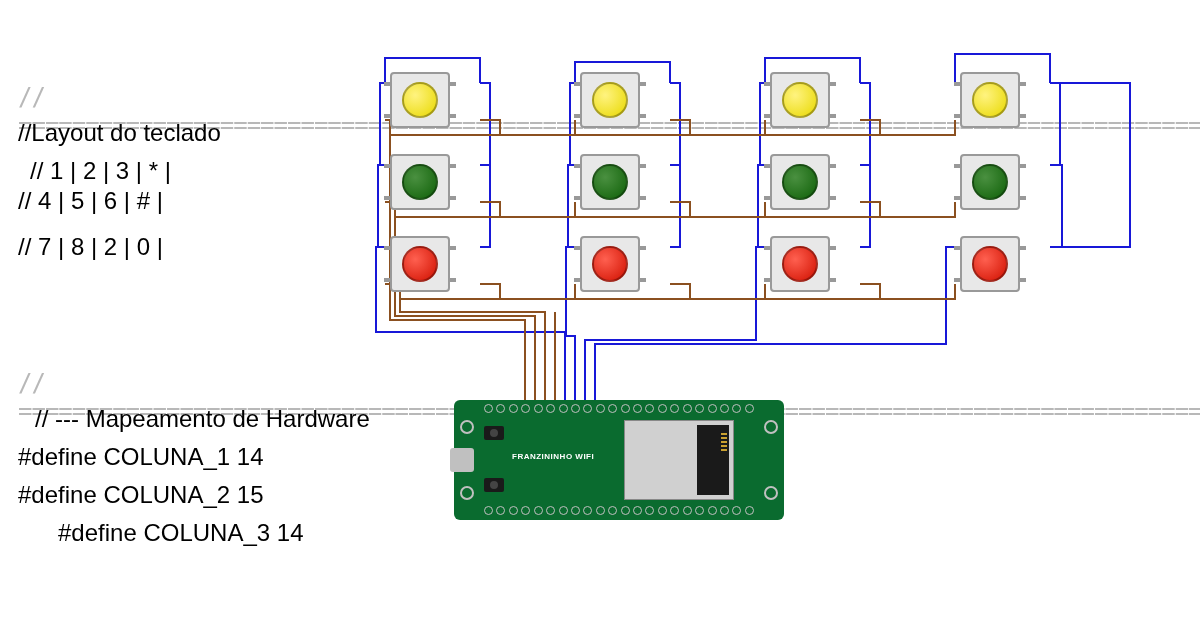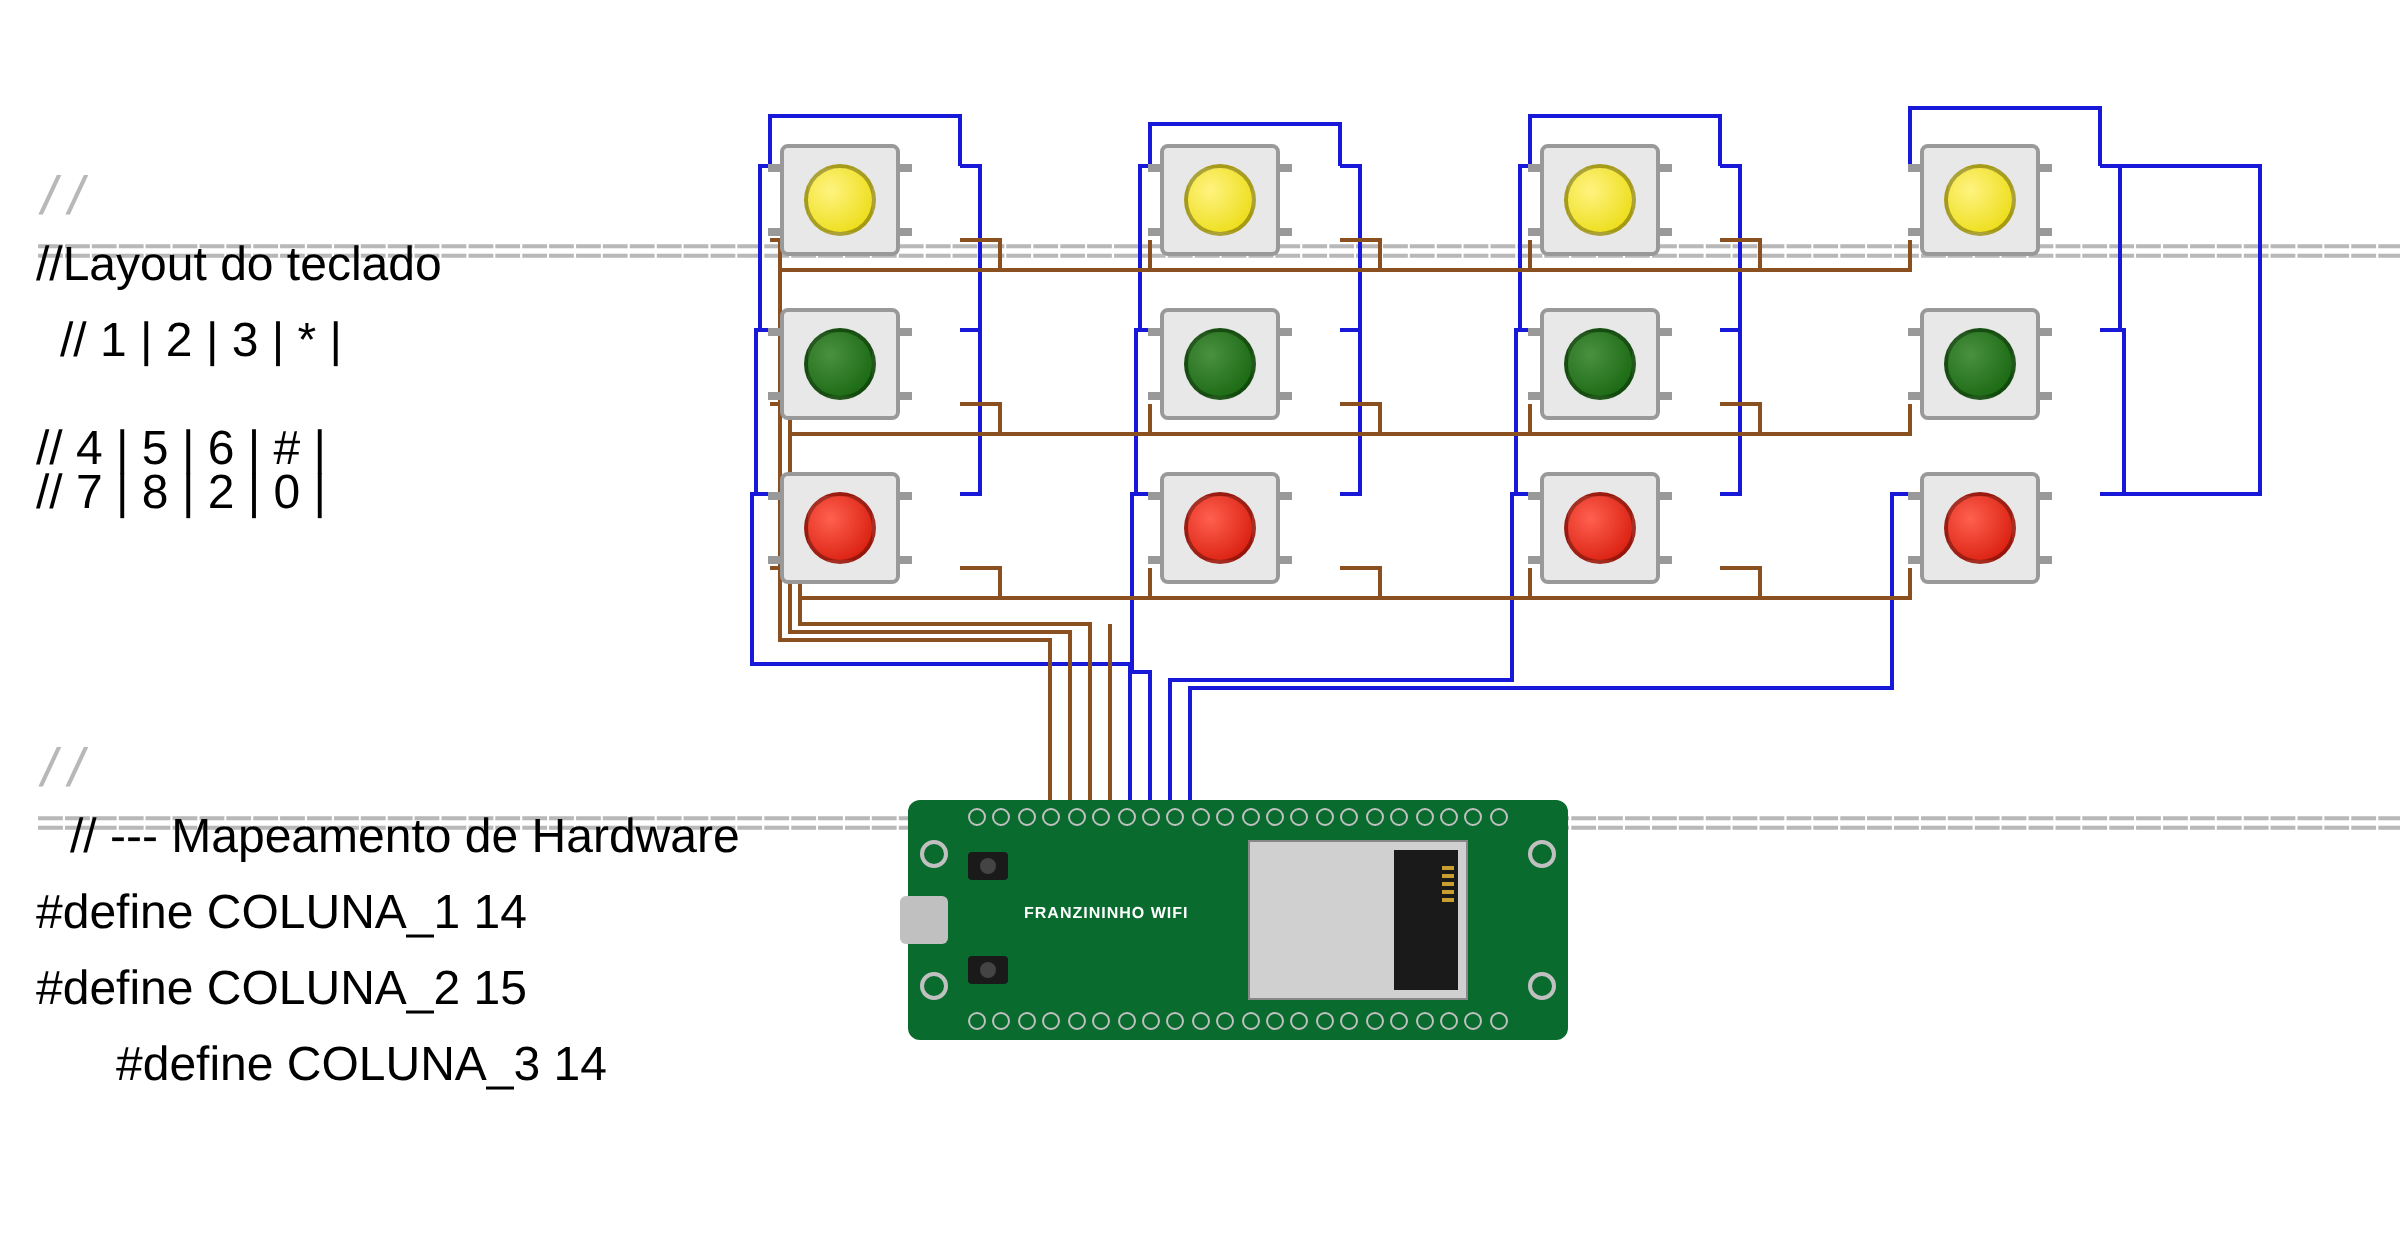--- a/index.html
+++ b/index.html
@@ -173,21 +173,21 @@
 }
 .wire-blue { stroke: #1818d8; stroke-width: 2; fill: none; }
 .wire-brown { stroke: #8b5020; stroke-width: 2; fill: none; }
 </style>
 </head>
 <body>
 
 <div class="divider-line" style="left:18px; top:83px;">// ================================================================================================================</div>
 <div class="code-text" style="left:18px; top:119px;">//Layout do teclado</div>
 <div class="code-text" style="left:30px; top:157px;">// 1 | 2 | 3 | * |</div>
-<div class="code-text" style="left:18px; top:211px;text-align:right;">// 4 | 5 | 6 | # |</div>
+<div class="code-text" style="left:18px; top:187px;text-align:right;">// 4 | 5 | 6 | # |</div>
 <div class="code-text" style="left:18px; top:233px;">// 7 | 8 | 2 | 0 |</div>
 <div class="divider-line" style="left:18px; top:369px;">// ================================================================================================================</div>
 <div class="code-text" style="left:35px; top:405px;">// --- Mapeamento de Hardware</div>
 <div class="code-text" style="left:18px; top:443px;">#define COLUNA_1 14</div>
 <div class="code-text" style="left:18px; top:481px;">#define COLUNA_2 15</div>
 <div class="code-text" style="left:18px; top:519px;margin-left:40px;">#define COLUNA_3 14</div>
 
 <svg class="wires">
 
   <path class="wire-blue" d="M 385 83 L 385 58 L 480 58 L 480 83"></path>

